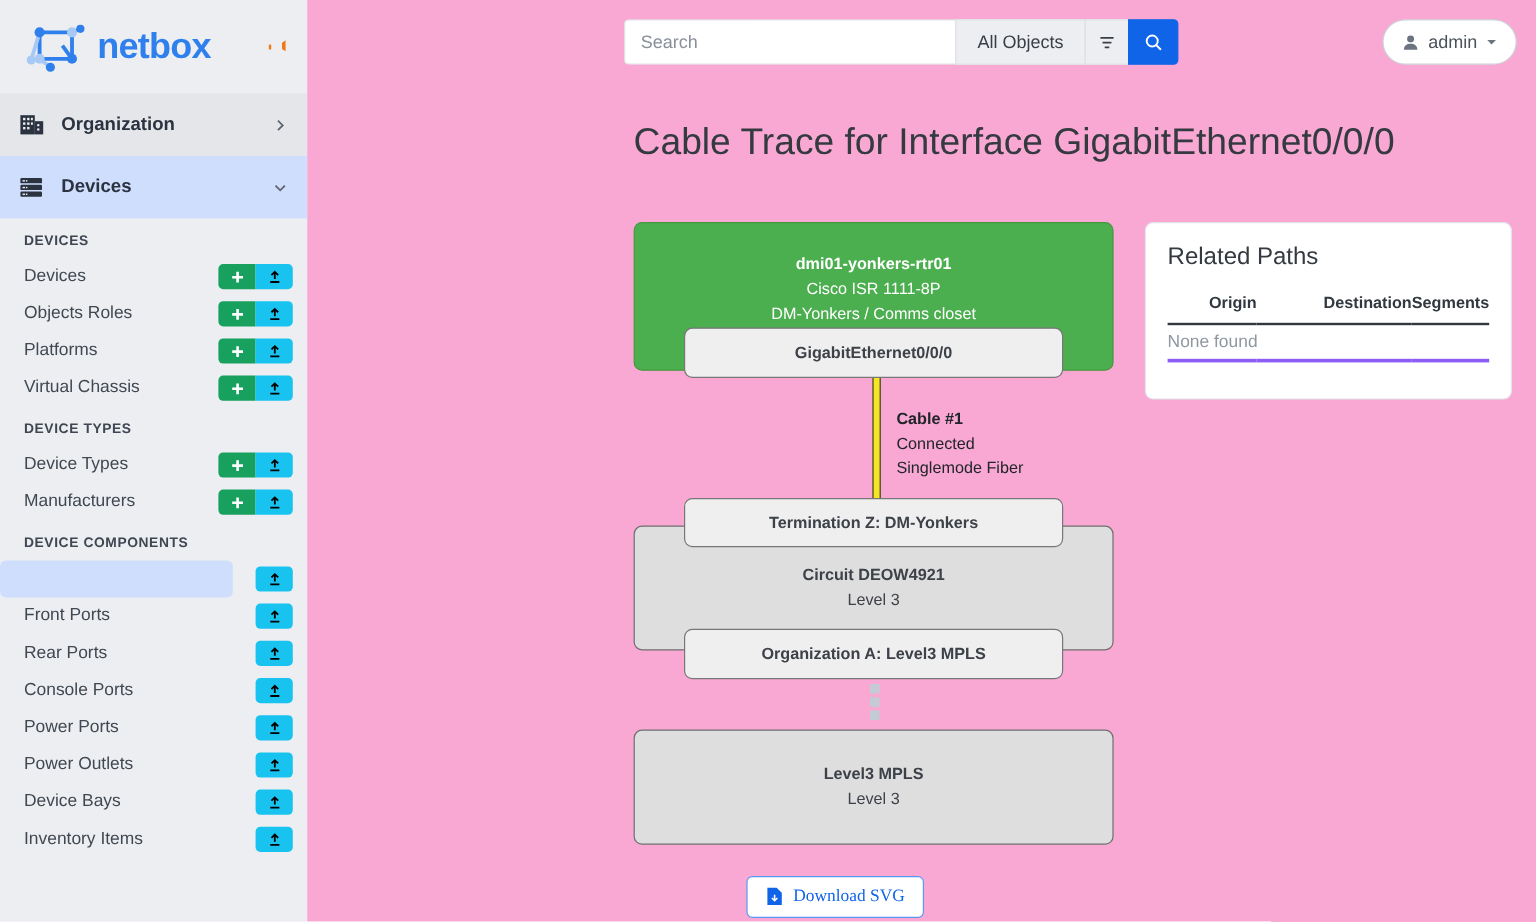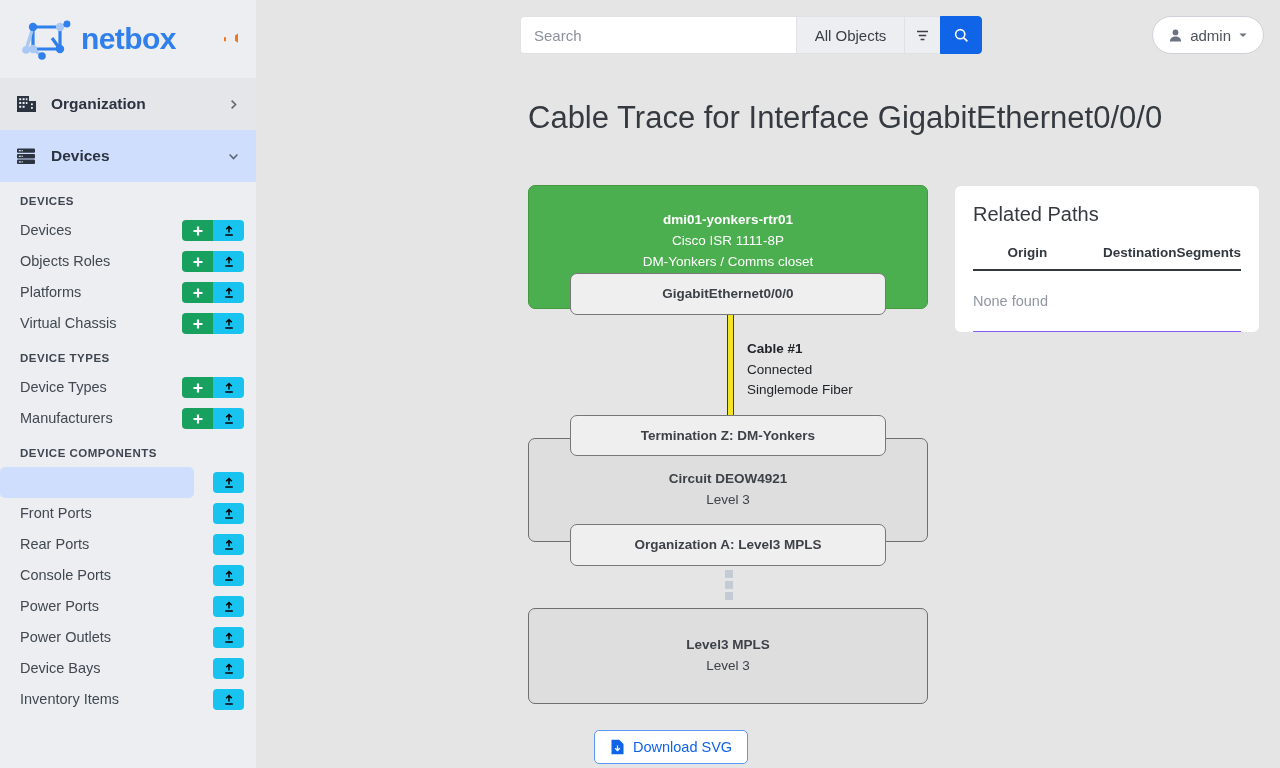--- a/index.html
+++ b/index.html
@@ -72,21 +72,21 @@
     width: 31px; height: 21px;
     display: flex; align-items: center; justify-content: center;
     cursor: pointer; border: none; padding: 0;
   }
   .sq-btn svg { width: 12px; height: 12px; }
   .btn-add { background: #17a05e; border-radius: 4px 0 0 4px; }
   .btn-imp { background: #18c3f0; border-radius: 0 4px 4px 0; }
   .btn-imp.solo { border-radius: 4px; }
 
   
-  .main { flex: 1; height: 768px; position: relative; background: #e5e5e5; }
+  .main { flex: 1; height: 768px; position: relative; background: #f9a8d4; }
 
   .topbar {
     height: 70px; display: flex; align-items: center;
     padding: 0 16px 0 0;
   }
   .search-wrap {
     display: flex; align-items: stretch; height: 38px;
     margin-left: 264px;
   }
   .search-input {
@@ -165,40 +165,40 @@
   }
   .cable-info .ct { font-weight: 700; }
 
   .dots-seg { height: 42px; position: relative; }
   .dots-seg .dot {
     position: absolute; left: 197px; width: 8px; height: 8px; background: #c5cbd4;
   }
 
   .dl-btn {
     display: inline-flex; align-items: center; gap: 8px;
-    margin: 26px 0 0 66px;
+    margin: 26px 0 0 94px;
     padding: 8px 15px; border: 1px solid #5a97f5; border-radius: 5px;
-    background: #fff; color: #1064e8; font-size: 14.5px; cursor: pointer;
+    background: #fff; color: #1064e8; font-size: 14.5px; cursor: pointer; font-family: Liberation Serif, serif;
   }
 
   
   .card {
     flex: 1; max-width: 568px; height: 148px;
     border: 1px solid #e2e4e8; border-radius: 7px; background: #fff;
     padding: 17px 18px 0;
   }
   .card-title { font-size: 20px; color: #343a40; margin-bottom: 19px; }
   .rp-table { width: 100%; border-collapse: collapse; }
   .rp-table th {
     text-align: right; font-size: 13.5px; font-weight: 700; color: #32383f;
     padding: 0 0 9px 0; border-bottom: 2px solid #32383f;
   }
   .rp-table td {
     font-size: 14.5px; color: #9097a1;
-    padding: 22px 0; border-bottom: 1px solid #8b5cf6;
+    padding: 6px 0; border-bottom: 3px solid #8b5cf6;
   }
 </style>
 </head>
 <body>
 
 <div class="app">
 
   <aside class="sidebar">
 
     <div class="brand-row">

